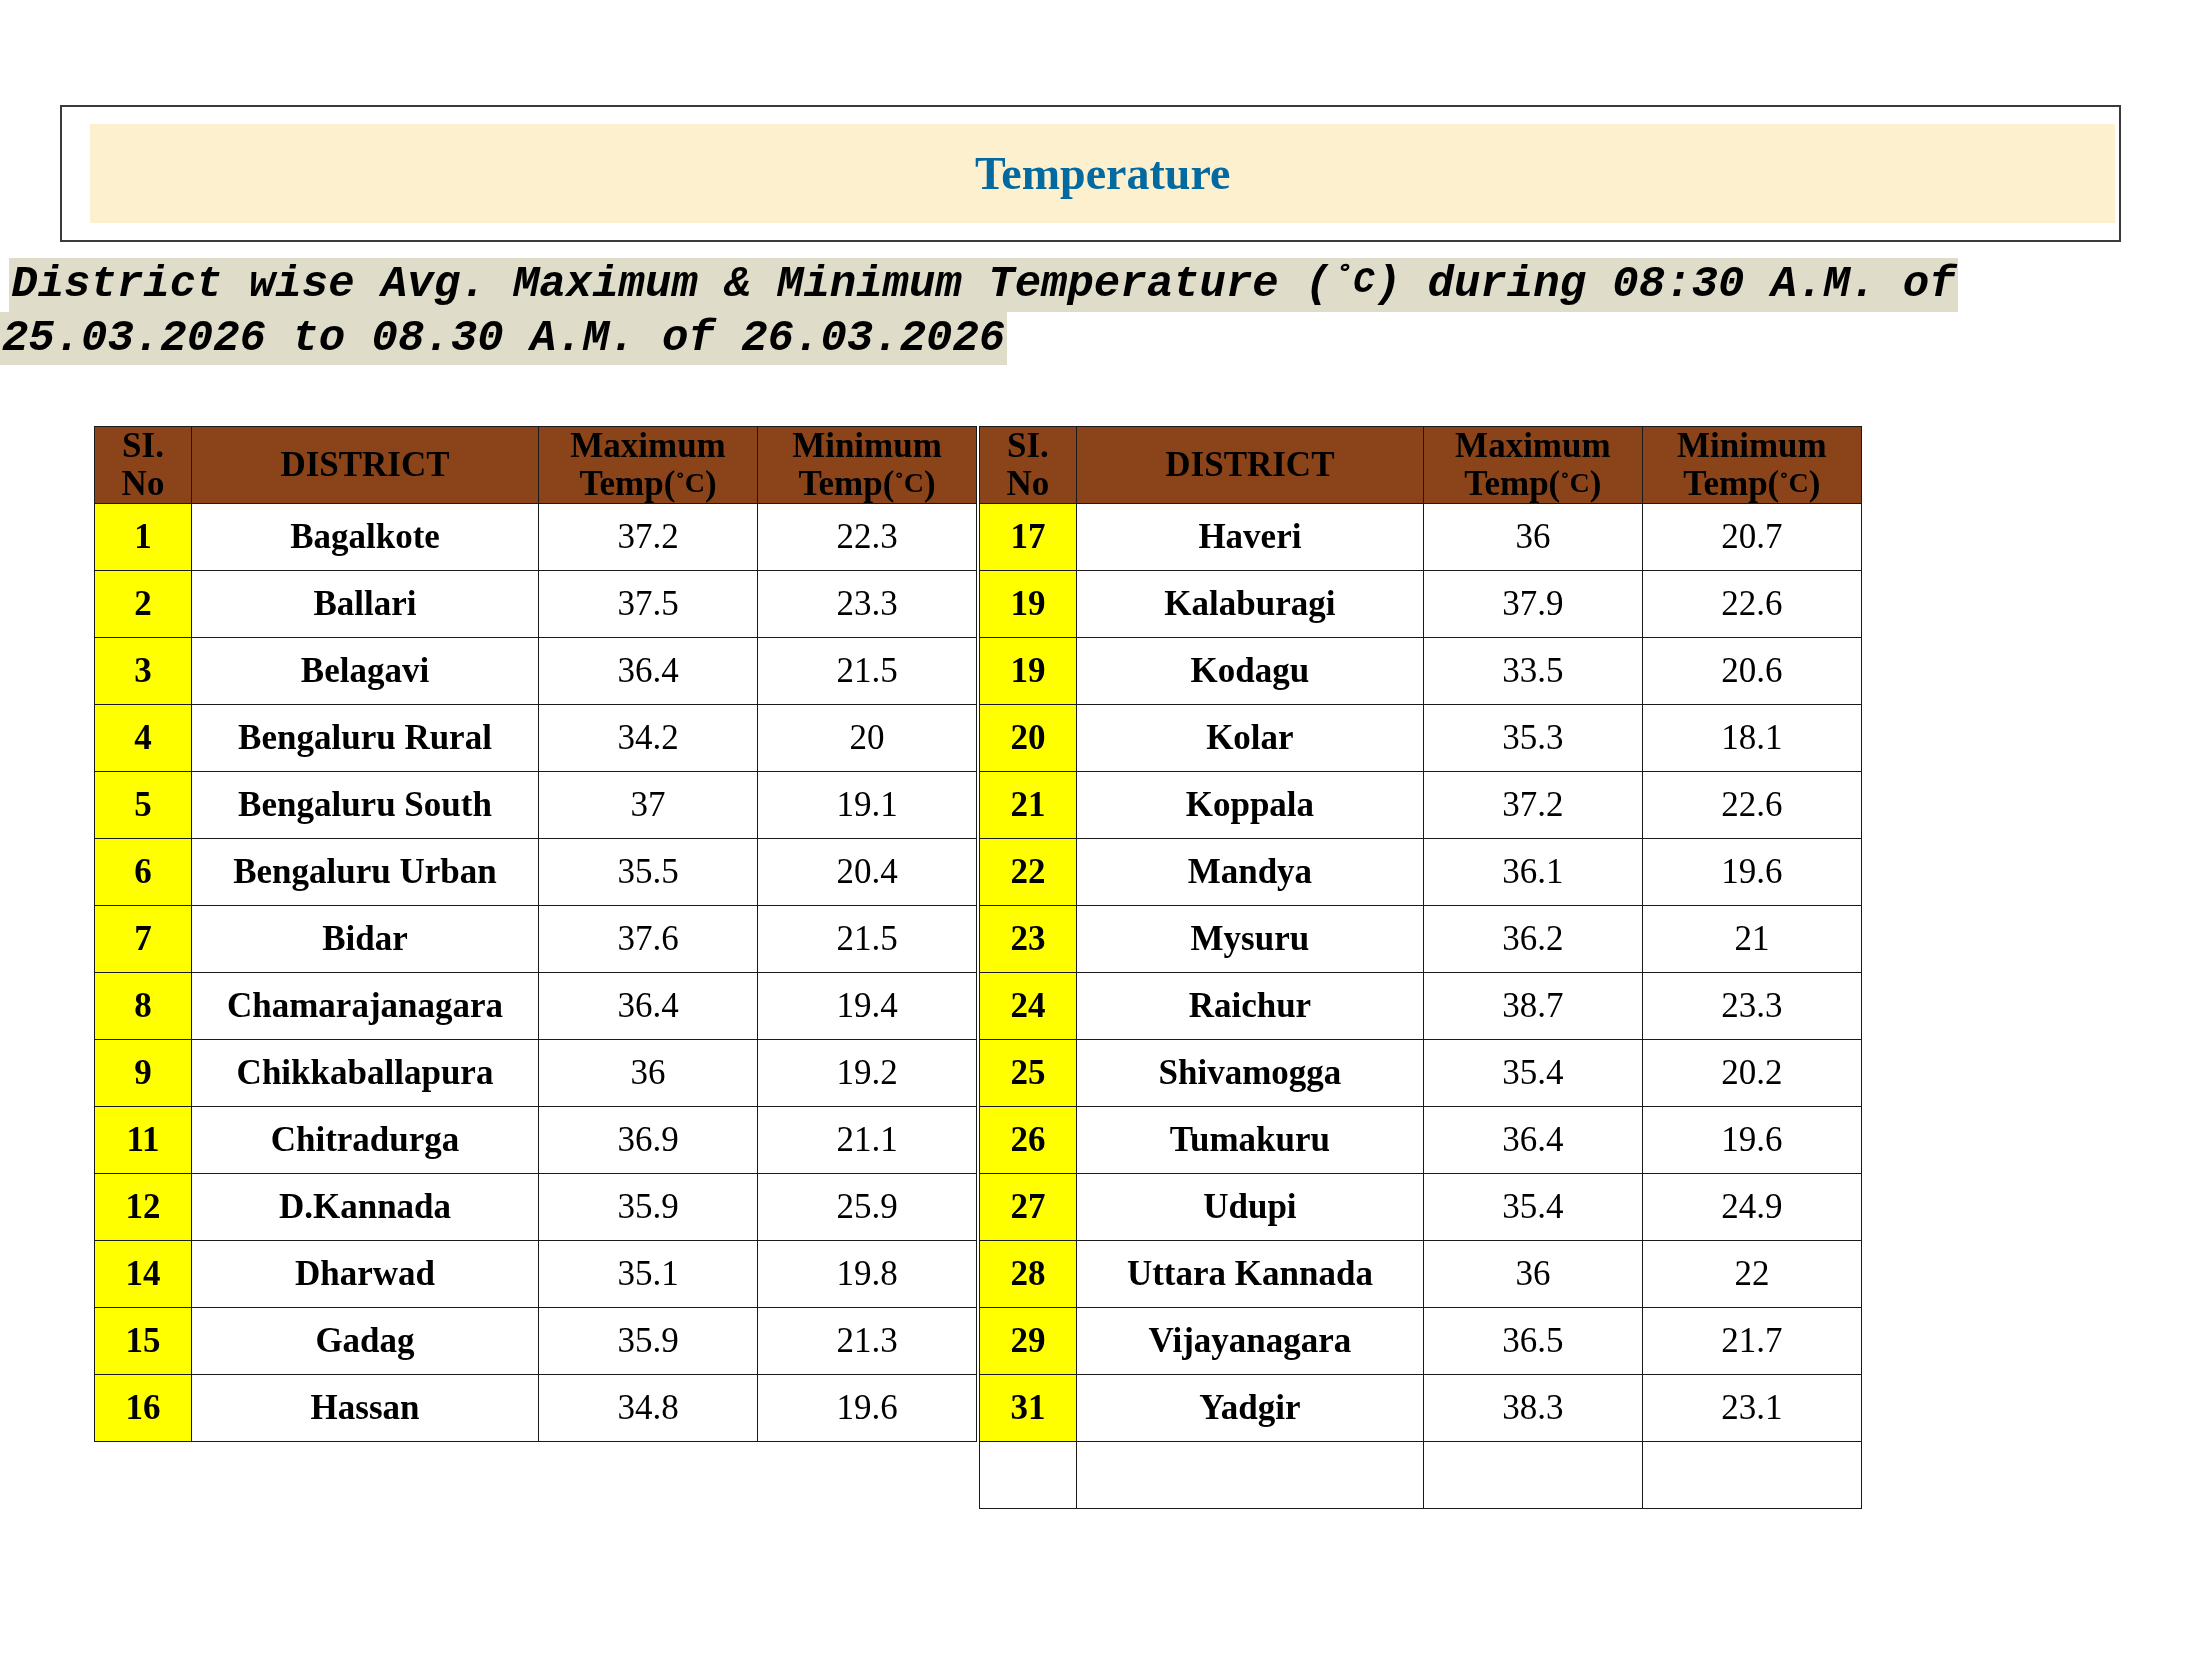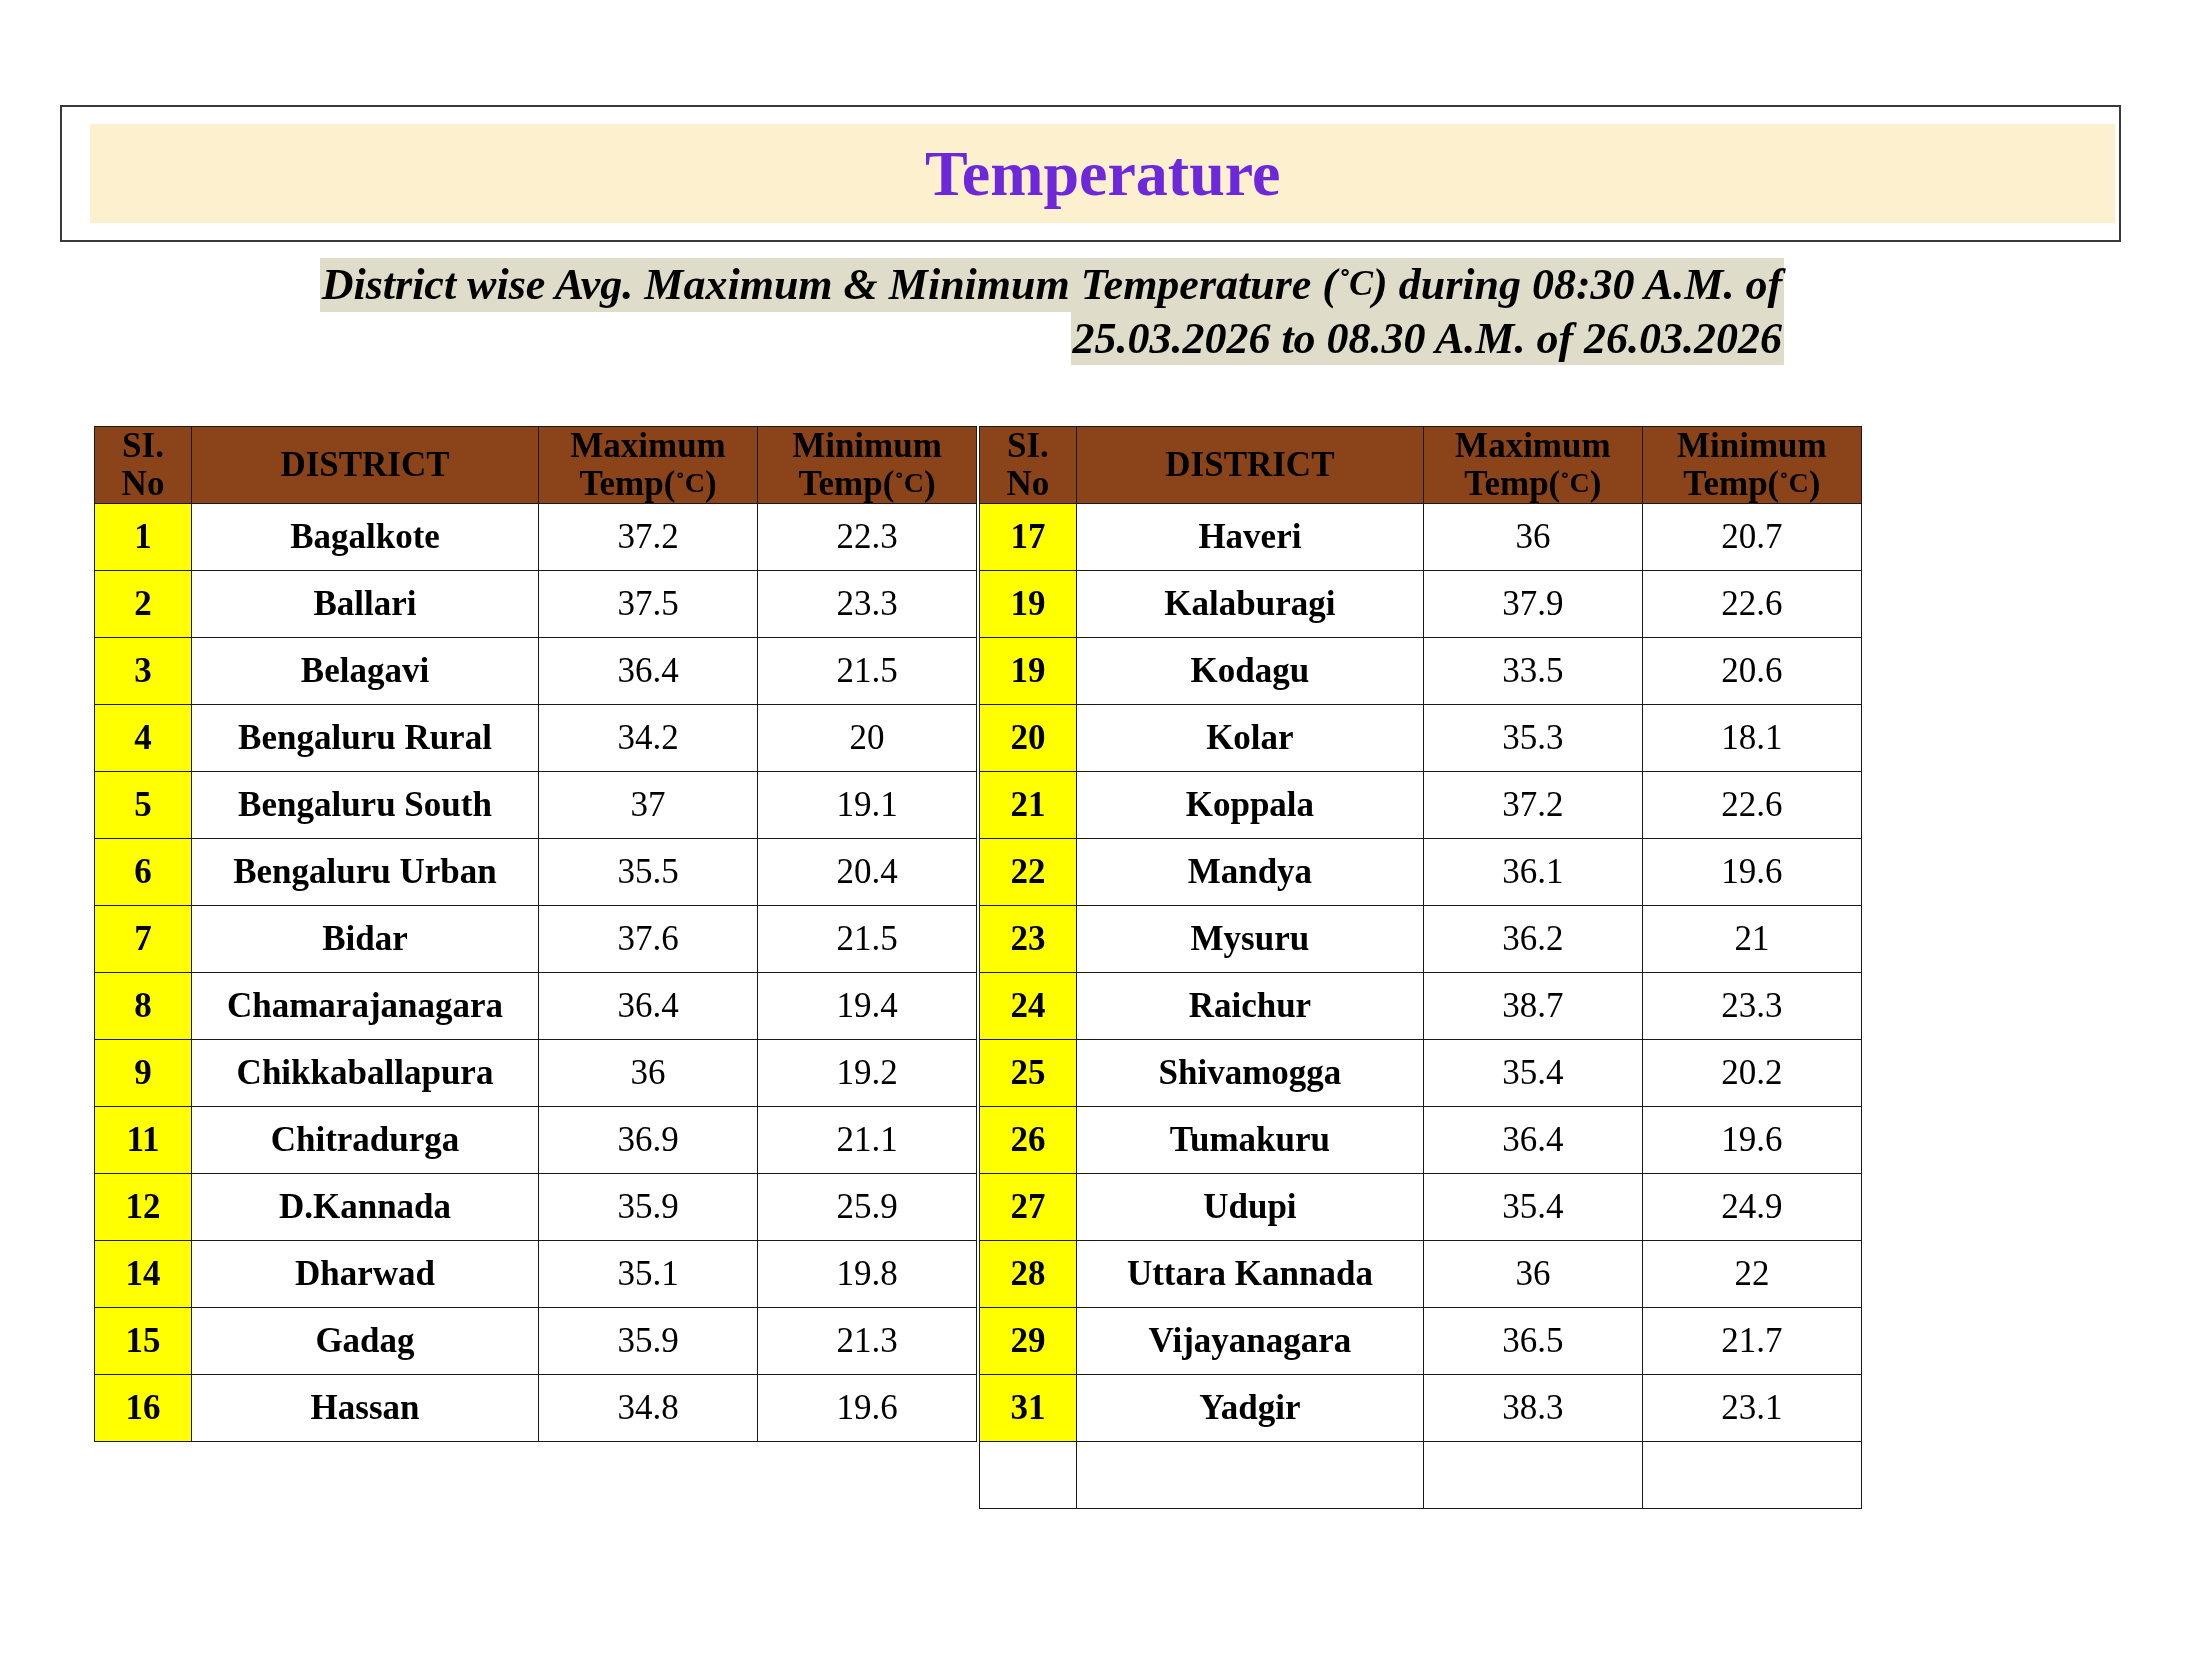--- a/index.html
+++ b/index.html
@@ -37,35 +37,36 @@
     left: 28px;
     top: 17px;
     right: 3.7px;
     bottom: 17px;
     background: #fdf0cf;
     display: flex;
     align-items: center;
     justify-content: center;
   }
   .title-text {
-    font-size: 64px;
-    font-weight: bold;
-    color: #6d28d9;
+    font-size: 46px;
+    font-weight: bold;
+    color: #0369a1;
     letter-spacing: 0px;
     line-height: 1;
     white-space: nowrap;
   }
 
   
   .subtitle-wrap {
     position: absolute;
     left: 0px;
     top: 258px;
     width: 1784px;
-    text-align: right;
+    text-align: left;
+    font-family: Liberation Mono, monospace;
   }
   .subtitle-line {
     display: inline-block;
     background: #dfddc9;
     font-size: 44px;
     font-weight: bold;
     font-style: italic;
     color: #000000;
     line-height: 1.22;
     padding: 0 1.9px;

